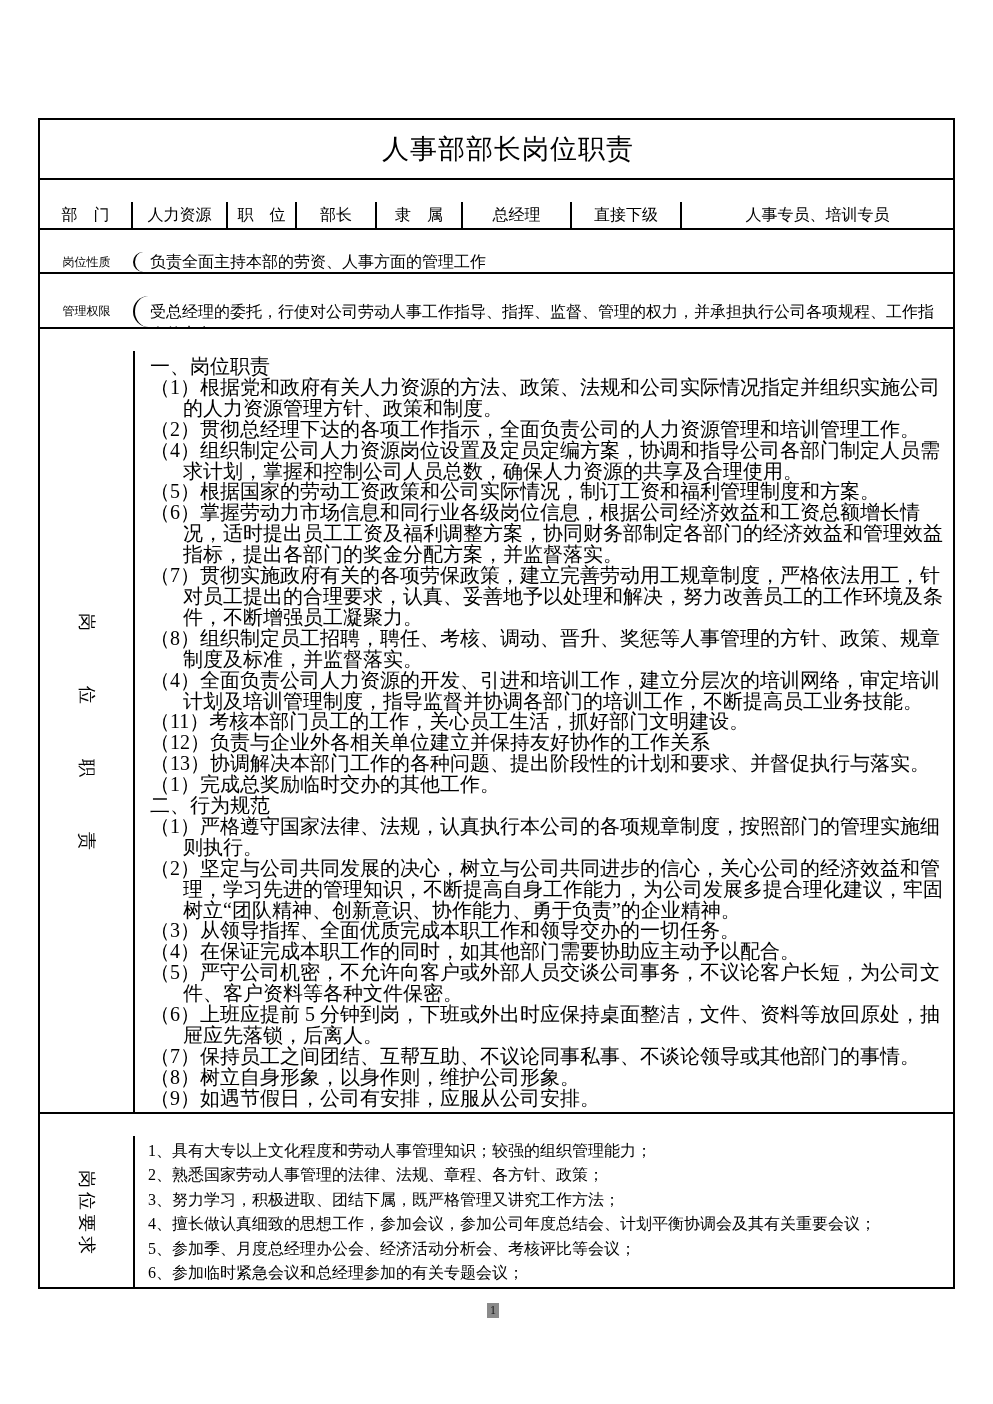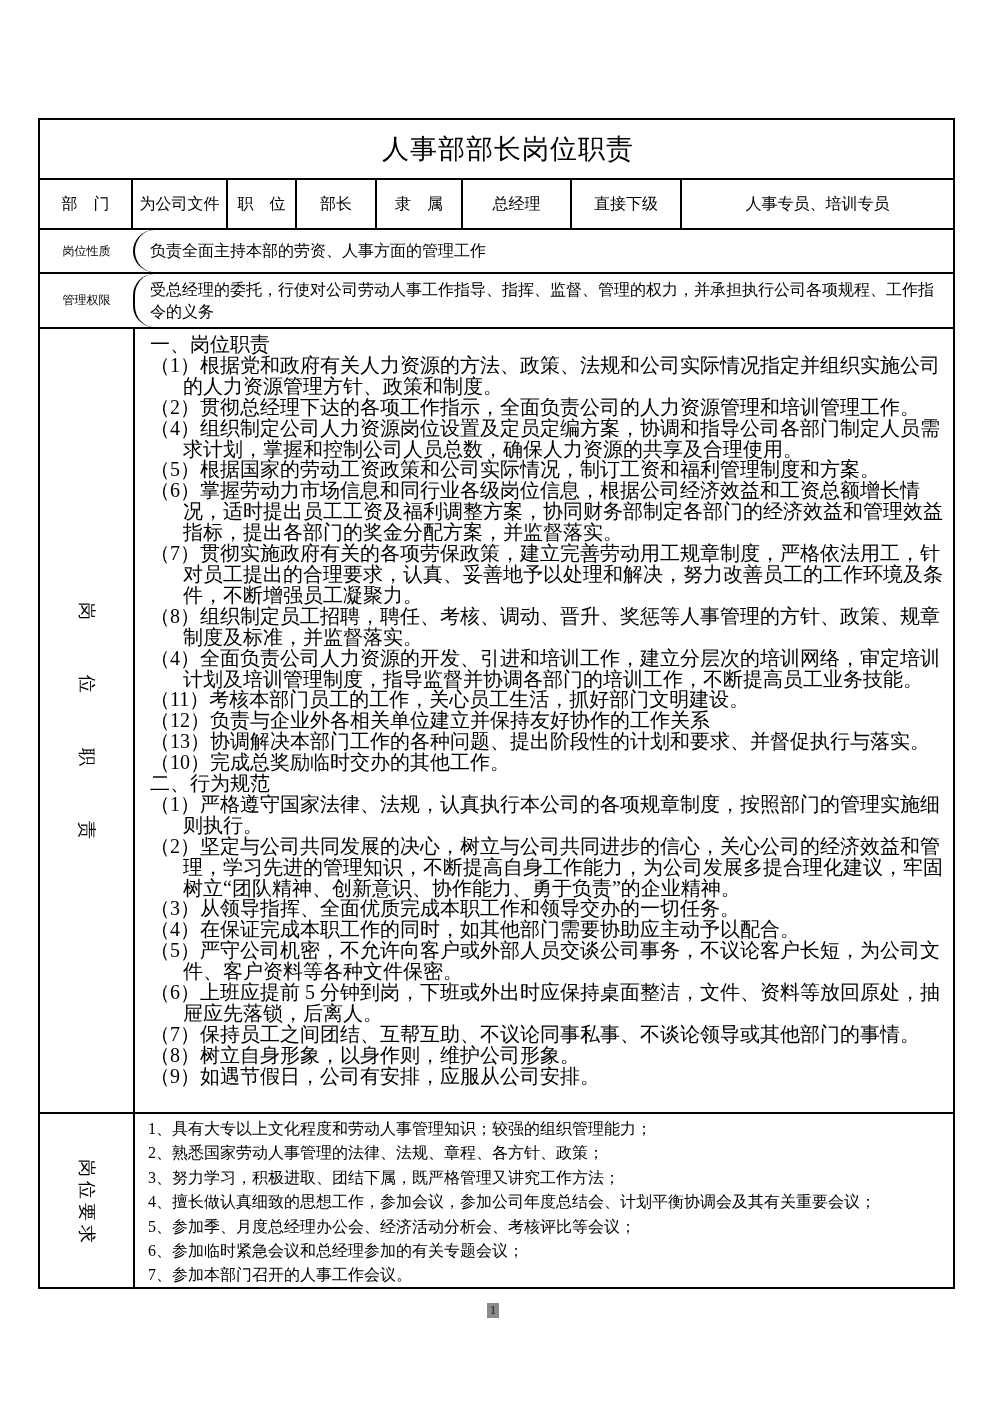--- a/index.html
+++ b/index.html
@@ -8,21 +8,21 @@
     width:993px; height:1404px; position:relative;
     font-family:"Liberation Serif","DejaVu Serif",serif;
     color:#000;
   }
   .doc-table {
     position:absolute; left:38px; top:118px; width:917px;
     border:2px solid #000; background:#fff;
   }
   .row { display:flex; border-top:2px solid #000; }
   .row.first { border-top:none;padding-left:23px; }
-  .cell { border-left:2px solid #000; overflow:hidden; }
+  .cell { border-left:2px solid #000; overflow:hidden;margin-top:22px; }
   .cell.nb { border-left:none; }
 
   
   .title-row { height:58px; align-items:center; justify-content:center; }
   .doc-title { font-size:27px; letter-spacing:1px; text-align:center; width:100%; }
 
   
   .info-row { height:50px; }
   .icell {
     display:flex; align-items:center; justify-content:center;
@@ -70,21 +70,21 @@
 <body>
 
 <div class="doc-table">
 
   <div class="row first title-row">
     <div class="doc-title">人事部部长岗位职责</div>
   </div>
 
   <div class="row info-row" id="info-row">
       <div class="cell icell nb" style="flex: 0 0 91px;">部　门</div>
-      <div class="cell icell" style="flex: 0 0 95px;">为公司文件</div>
+      <div class="cell icell" style="flex: 0 0 95px;">人力资源</div>
       <div class="cell icell" style="flex: 0 0 69px;">职　位</div>
       <div class="cell icell" style="flex: 0 0 80px;">部长</div>
       <div class="cell icell" style="flex: 0 0 86px;">隶　属</div>
       <div class="cell icell" style="flex: 0 0 109px;">总经理</div>
       <div class="cell icell" style="flex: 0 0 110px;">直接下级</div>
       <div class="cell icell" style="flex: 1 1 0%;">人事专员、培训专员</div>
     </div>
 
   <div class="row nature-row">
     <div class="cell nb label-cell">岗位性质</div>
@@ -109,21 +109,21 @@
         <div class="item">（2）贯彻总经理下达的各项工作指示，全面负责公司的人力资源管理和培训管理工作。</div>
         <div class="item">（4）组织制定公司人力资源岗位设置及定员定编方案，协调和指导公司各部门制定人员需求计划，掌握和控制公司人员总数，确保人力资源的共享及合理使用。</div>
         <div class="item">（5）根据国家的劳动工资政策和公司实际情况，制订工资和福利管理制度和方案。</div>
         <div class="item">（6）掌握劳动力市场信息和同行业各级岗位信息，根据公司经济效益和工资总额增长情况，适时提出员工工资及福利调整方案，协同财务部制定各部门的经济效益和管理效益指标，提出各部门的奖金分配方案，并监督落实。</div>
         <div class="item">（7）贯彻实施政府有关的各项劳保政策，建立完善劳动用工规章制度，严格依法用工，针对员工提出的合理要求，认真、妥善地予以处理和解决，努力改善员工的工作环境及条件，不断增强员工凝聚力。</div>
         <div class="item">（8）组织制定员工招聘，聘任、考核、调动、晋升、奖惩等人事管理的方针、政策、规章制度及标准，并监督落实。</div>
         <div class="item">（4）全面负责公司人力资源的开发、引进和培训工作，建立分层次的培训网络，审定培训计划及培训管理制度，指导监督并协调各部门的培训工作，不断提高员工业务技能。</div>
         <div class="item">（11）考核本部门员工的工作，关心员工生活，抓好部门文明建设。</div>
         <div class="item">（12）负责与企业外各相关单位建立并保持友好协作的工作关系</div>
         <div class="item">（13）协调解决本部门工作的各种问题、提出阶段性的计划和要求、并督促执行与落实。</div>
-        <div class="item">（10）完成总奖励临时交办的其他工作。</div>
+        <div class="item">（1）完成总奖励临时交办的其他工作。</div>
         <div class="heading">二、行为规范</div>
         <div class="item">（1）严格遵守国家法律、法规，认真执行本公司的各项规章制度，按照部门的管理实施细则执行。</div>
         <div class="item">（2）坚定与公司共同发展的决心，树立与公司共同进步的信心，关心公司的经济效益和管理，学习先进的管理知识，不断提高自身工作能力，为公司发展多提合理化建议，牢固树立“团队精神、创新意识、协作能力、勇于负责”的企业精神。</div>
         <div class="item">（3）从领导指挥、全面优质完成本职工作和领导交办的一切任务。</div>
         <div class="item">（4）在保证完成本职工作的同时，如其他部门需要协助应主动予以配合。</div>
         <div class="item">（5）严守公司机密，不允许向客户或外部人员交谈公司事务，不议论客户长短，为公司文件、客户资料等各种文件保密。</div>
         <div class="item">（6）上班应提前 5 分钟到岗，下班或外出时应保持桌面整洁，文件、资料等放回原处，抽屉应先落锁，后离人。</div>
         <div class="item">（7）保持员工之间团结、互帮互助、不议论同事私事、不谈论领导或其他部门的事情。</div>
         <div class="item">（8）树立自身形象，以身作则，维护公司形象。</div>
         <div class="item">（9）如遇节假日，公司有安排，应服从公司安排。</div>

